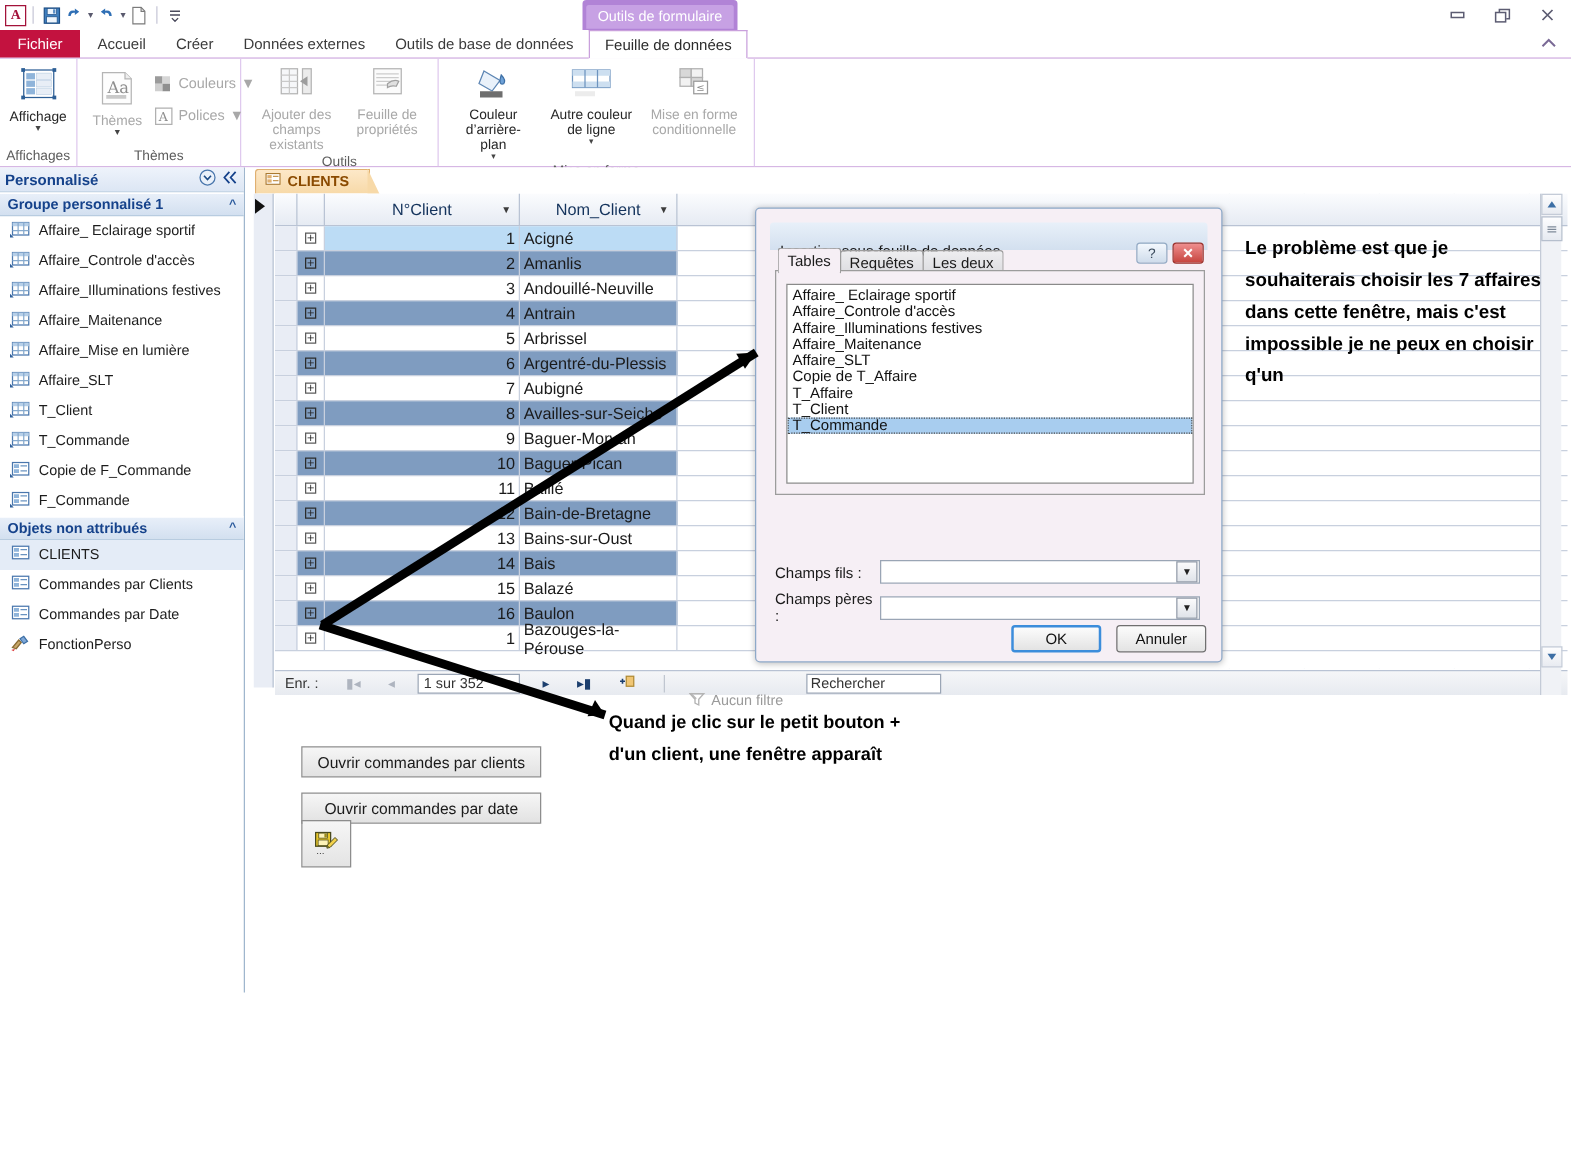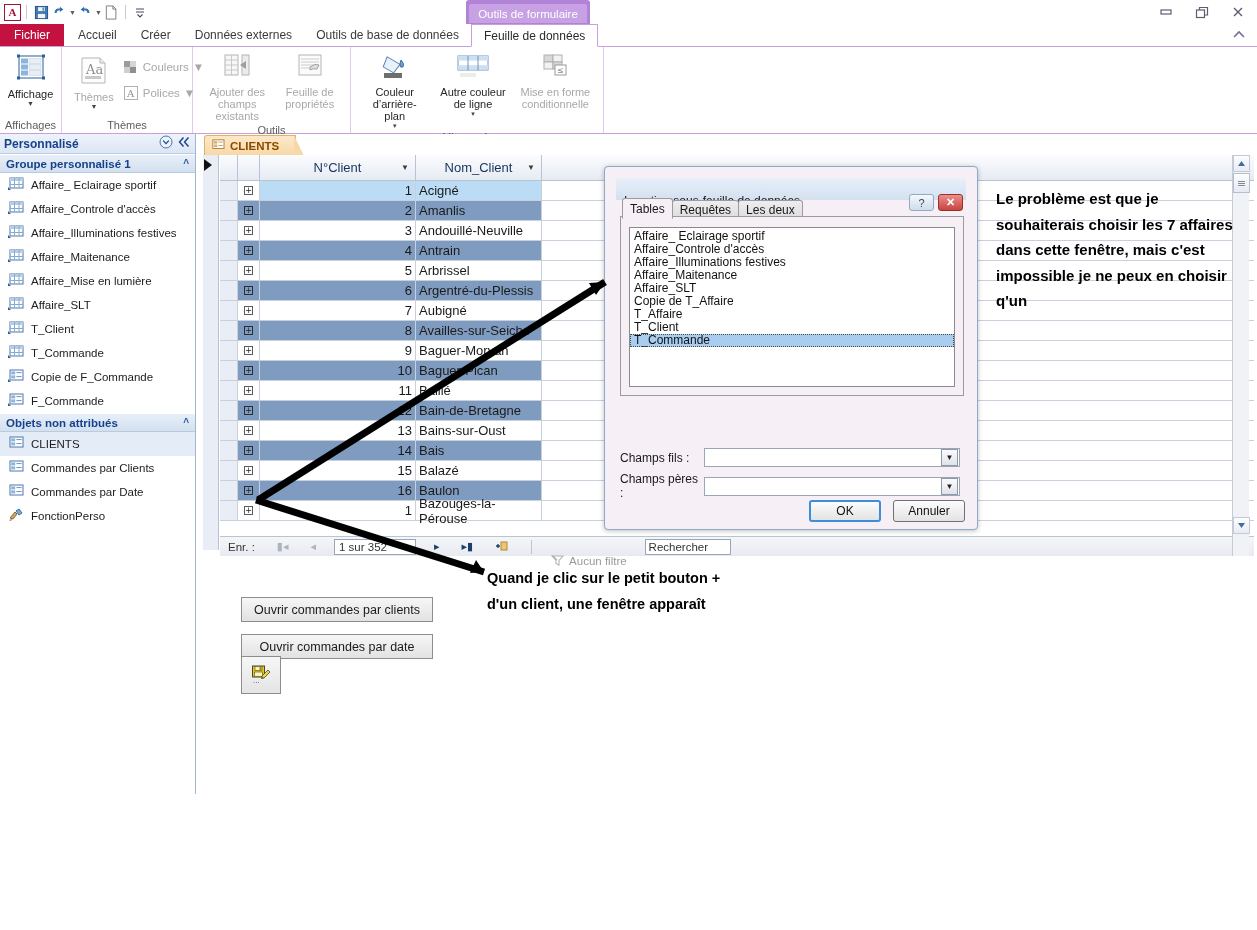--- a/index.html
+++ b/index.html
@@ -171,21 +171,21 @@
     background:linear-gradient(#f5f6f8,#e7eaf0);
     border-top:1px solid #b9c3d4;
     display:flex; align-items:center; gap:14px; font-size:11.5px; color:#333;
   }
   #navrec .lab { padding:0 4px 0 8px; }
   #navrec .ar { padding:0 4px; color:#1c3f6e; font-size:11px;}
   #navrec .ar.dis { color:#aeb4bf; }
   #navrec .recbox { width:82px; height:16px; background:#fff; border:1px solid #9aa5b5; display:flex;align-items:center;padding-left:4px;font-size:11.5px;}
   #navrec .vsep { width:1px;height:14px;background:#c0c6d0;margin:0 5px;}
   #navrec .filt { color:#9a9a9a; display:flex;align-items:center;gap:4px;margin-top:28px;}
-  #navrec .srch { width:86px; height:16px; background:#fff; border:1px solid #9aa5b5; display:flex;align-items:center;padding-left:3px; margin-left:4px;}
+  #navrec .srch { width:108px; height:16px; background:#fff; border:1px solid #9aa5b5; display:flex;align-items:center;padding-left:3px; margin-left:4px;}
 
   
   #rightgrid { position:absolute; left:787px; top:0px; width:260px; height:380px; }
   #rightgrid .hl { position:absolute; left:0; width:260px; height:1px; background:#dde3ec; }
   #rightgrid .vl { position:absolute; top:0; width:1px; height:380px; background:#dde3ec; }
 
   
   #rsb { position:absolute; left:1036px; top:0px; width:17px; height:401px; background:#f0f2f6; border-left:1px solid #c4cbd7;}
   #rsb .arrow { width:17px;height:17px;display:flex;align-items:center;justify-content:center;background:linear-gradient(#fdfdfe,#e8ebf1);border:1px solid #c4cbd7;}
   #rsb .thumb { position:absolute; top:18px; left:0; width:17px;height:20px;background:linear-gradient(#fdfdfe,#e6eaf1);border:1px solid #b6bfcd; display:flex;align-items:center;justify-content:center;}

